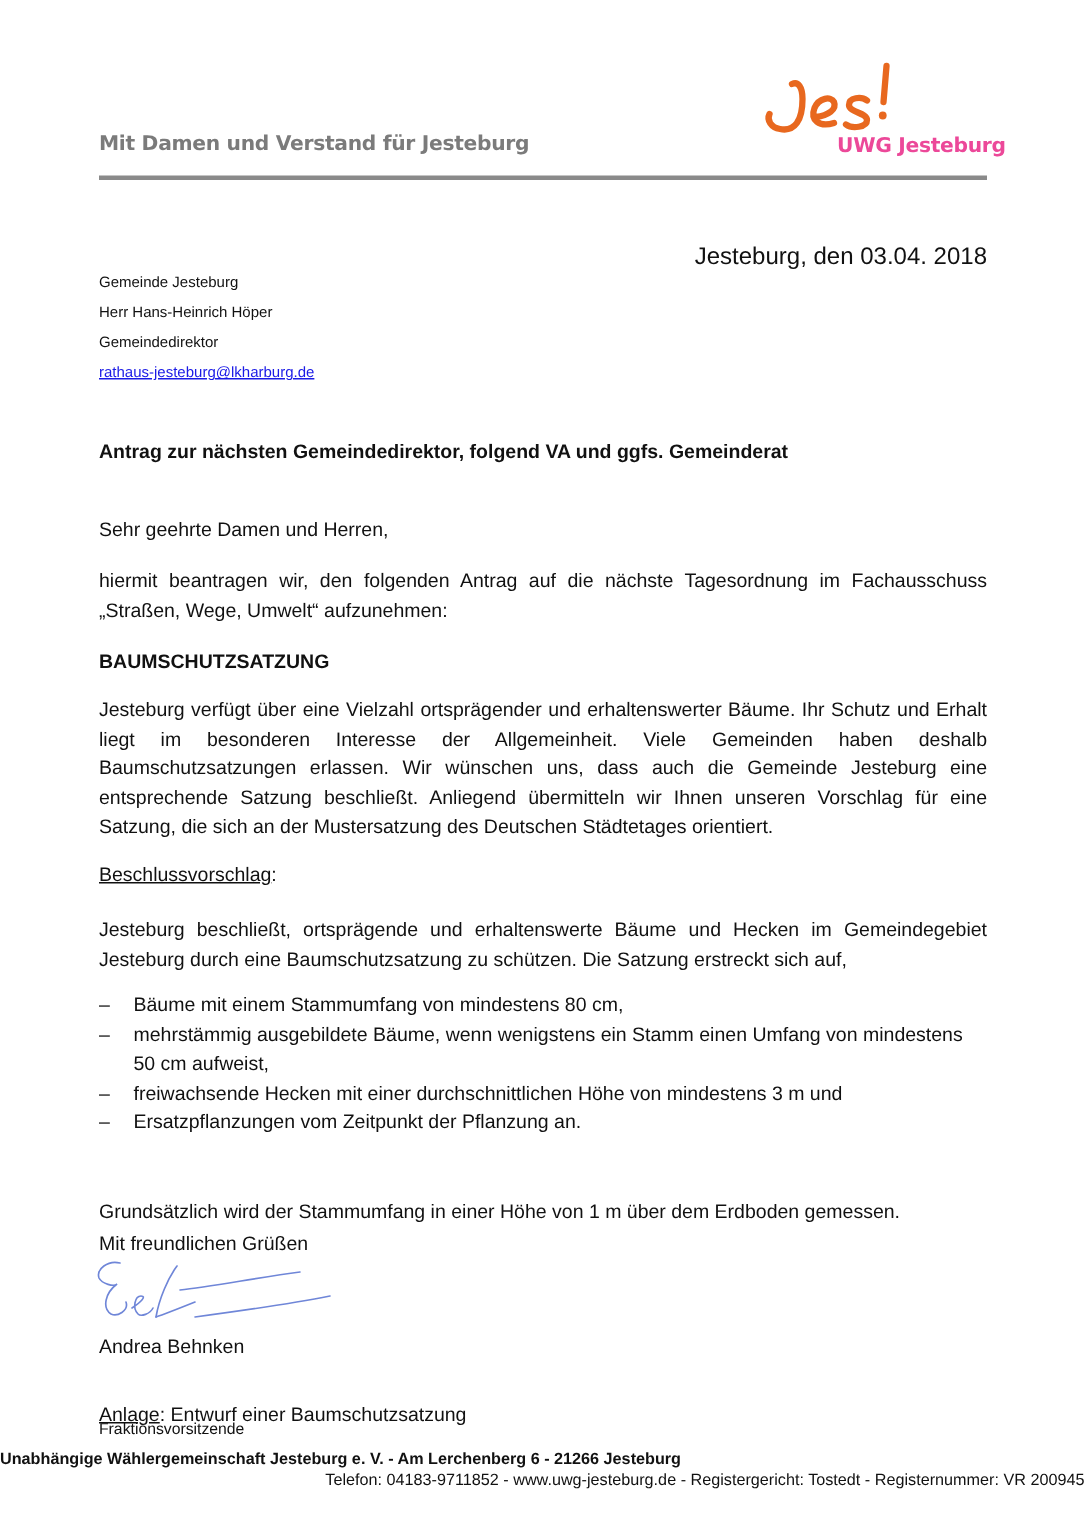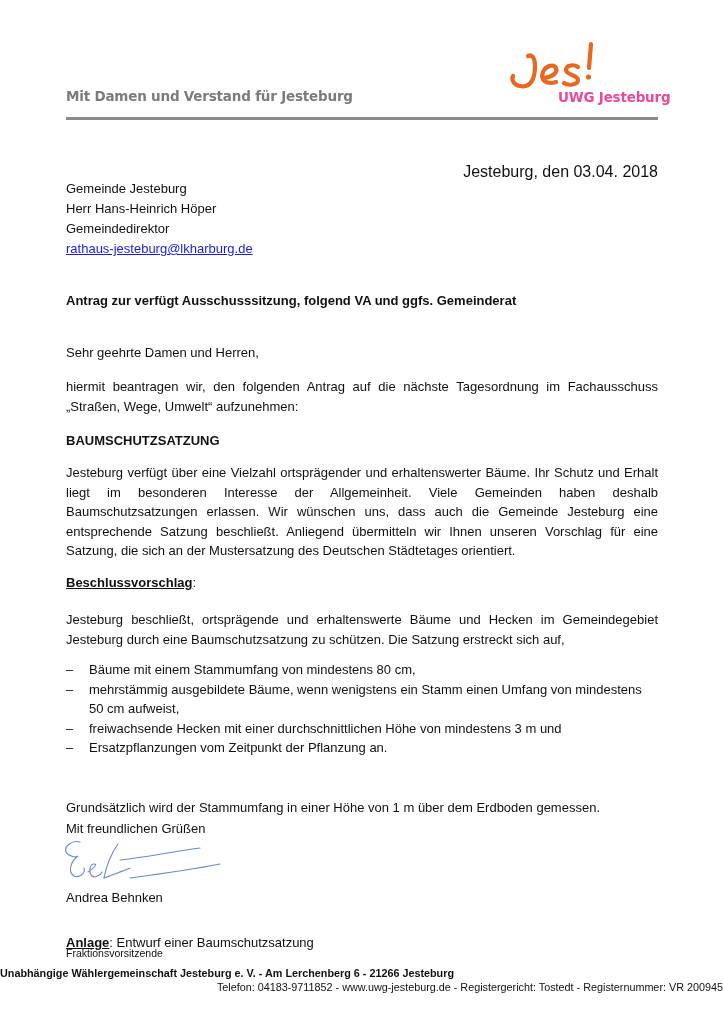--- a/index.html
+++ b/index.html
@@ -6,26 +6,26 @@
   body { width: 723px; height: 1024px; position: relative; overflow: hidden;
          font-family: "Liberation Sans", sans-serif; color: #111111; font-size: 13px; }
   .abs { position: absolute; }
   .tagline { left: 66px; top: 88px; font-family: "DejaVu Sans", sans-serif; font-weight: bold;
              font-size: 13.5px; color: #7b7b7b; letter-spacing: -0.2px; }
   .rule { left: 66px; top: 117px; width: 592px; height: 3px; background: #8a8a8a; }
   .logo-jes { left: 508px; top: 40px; width: 120px; height: 58px; }
   .logo-sub { left: 558px; top: 89px; font-family: "DejaVu Sans", sans-serif; font-weight: bold;
               font-size: 13.5px; color: #ec4899; letter-spacing: -0.2px; }
   .date { right: 65px; top: 163px; font-size: 16px; }
-  .addr { left: 66px; top: 179px; line-height: 20px; font-size: 13px; }
+  .addr { left: 66px; top: 179px; line-height: 20px; font-size: 10px; }
   .addr a { color: #1a1ae6; text-decoration: underline; }
   .subject { left: 66px; top: 293px; font-weight: bold; font-size: 13px; }
   .para { left: 66px; width: 592px; line-height: 19.5px; font-size: 13px; }
   .heading { left: 66px; top: 433px; font-weight: bold; font-size: 13px; }
-  .u { text-decoration: underline; font-weight: bold; }
+  .u { text-decoration: underline; }
   .list { left: 66px; top: 660px; width: 592px; line-height: 19.5px; margin: 0; padding: 0; list-style: none; }
   .list li { position: relative; padding-left: 23px; }
   .list li .dash { position: absolute; left: 0; top: 0; }
   .sig { left: 60px; top: 838px; width: 200px; height: 60px; }
   .name { left: 66px; top: 890px; font-size: 13px; }
   .role { left: 66px; top: 947px; font-size: 10.5px; text-align: center; }
   .attach { left: 66px; top: 935px; font-size: 13px; }
   .footer1 { left: 0; width: 723px; top: 967px; text-align: left; font-weight: bold; font-size: 10.8px; }
   .footer2 { left: 0; width: 723px; top: 981px; text-align: right; font-size: 10.8px; }
 </style>
@@ -53,21 +53,21 @@
 
 <div class="abs date">Jesteburg, den 03.04. 2018</div>
 
 <div class="abs addr">
   <div>Gemeinde Jesteburg</div>
   <div>Herr Hans-Heinrich Höper</div>
   <div>Gemeindedirektor</div>
   <div><a>rathaus-jesteburg@lkharburg.de</a></div>
 </div>
 
-<div class="abs subject">Antrag zur verfügt Ausschusssitzung, folgend VA und ggfs. Gemeinderat</div>
+<div class="abs subject">Antrag zur nächsten Gemeindedirektor, folgend VA und ggfs. Gemeinderat</div>
 
 <div class="abs para" style="top:343px;">Sehr geehrte Damen und Herren,</div>
 
 <div class="abs para" style="top:377px; text-align:justify;">hiermit beantragen wir, den folgenden Antrag auf die nächste Tagesordnung im Fachausschuss „Straßen, Wege, Umwelt“ aufzunehmen:</div>
 
 <div class="abs heading">BAUMSCHUTZSATZUNG</div>
 
 <div class="abs para" style="top:463px; text-align:justify;">Jesteburg verfügt über eine Vielzahl ortsprägender und erhaltenswerter Bäume. Ihr Schutz und Erhalt liegt im besonderen Interesse der Allgemeinheit. Viele Gemeinden haben deshalb Baumschutzsatzungen erlassen. Wir wünschen uns, dass auch die Gemeinde Jesteburg eine entsprechende Satzung beschließt. Anliegend übermitteln wir Ihnen unseren Vorschlag für eine Satzung, die sich an der Mustersatzung des Deutschen Städtetages orientiert.</div>
 
 <div class="abs para" style="top:573px;">

